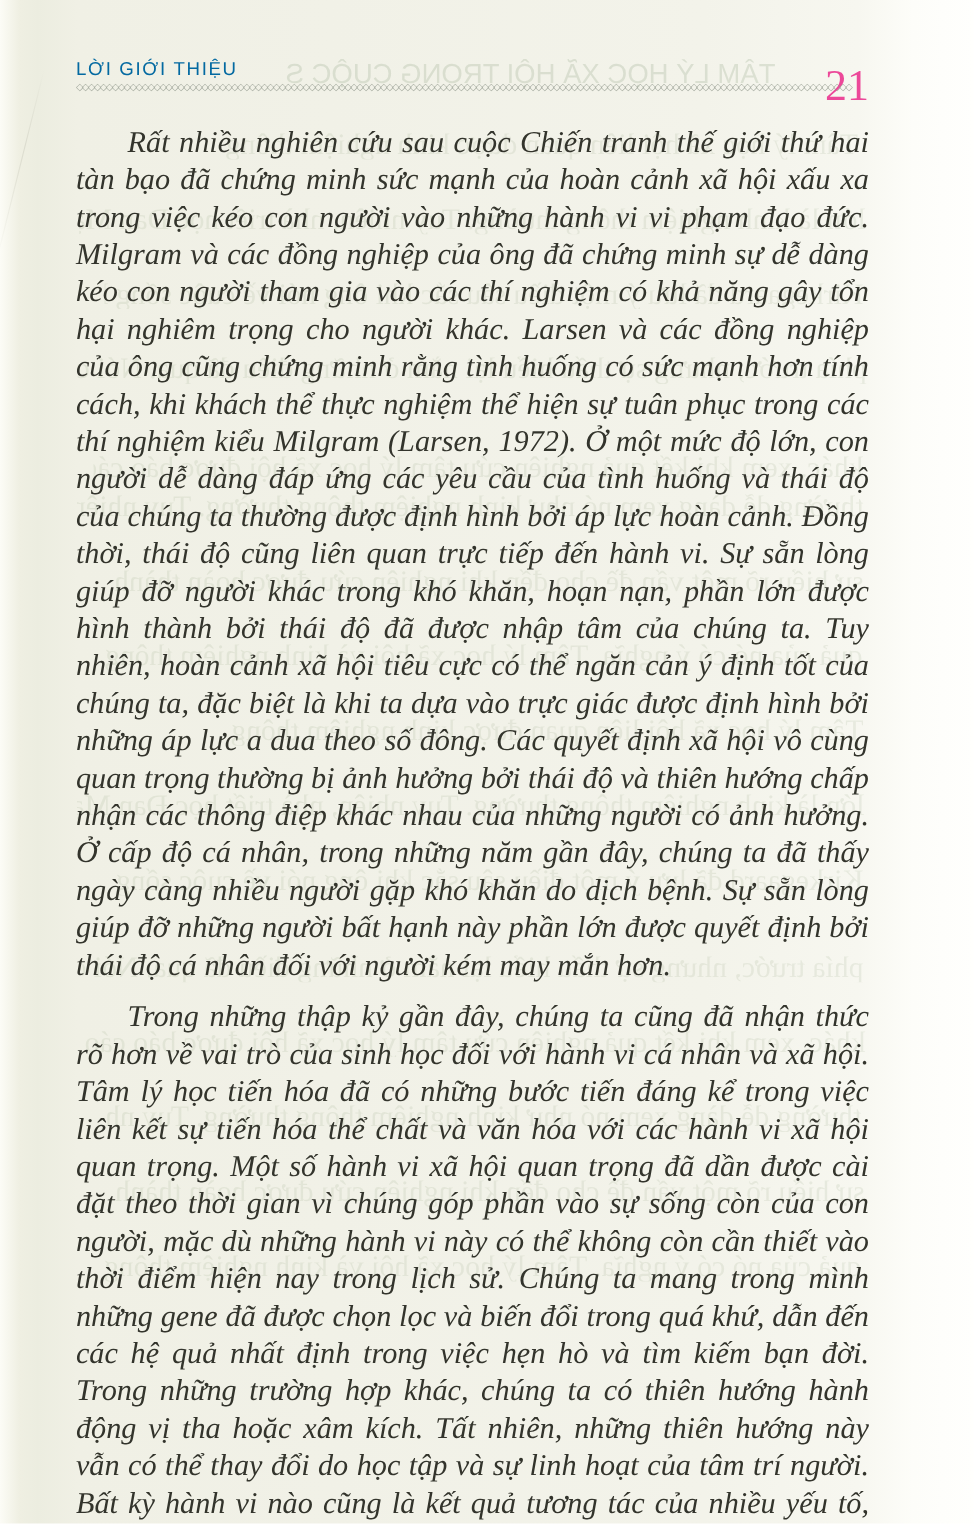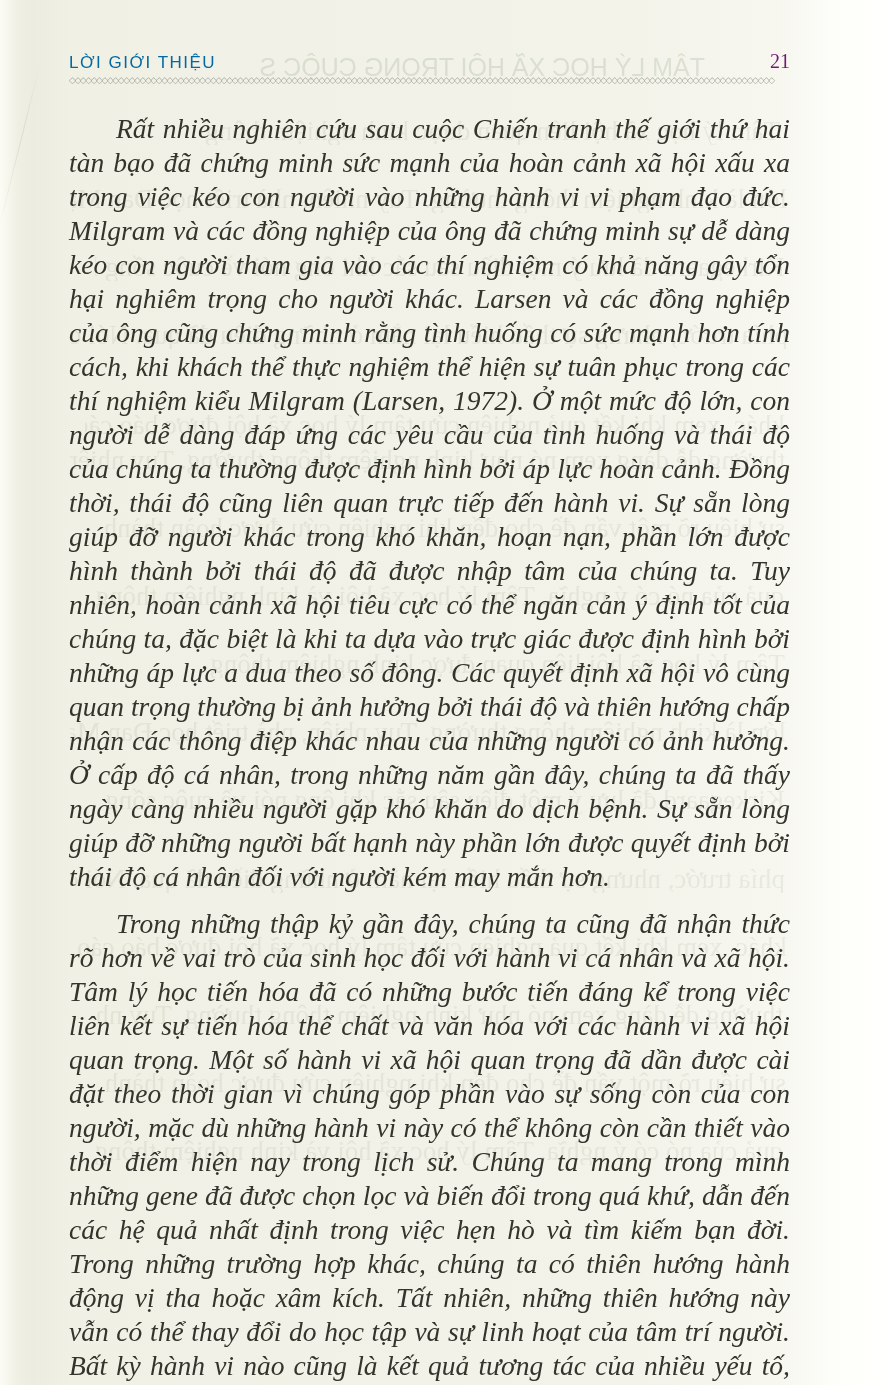--- a/index.html
+++ b/index.html
@@ -14,22 +14,22 @@
   .page{position:absolute;inset:0;}
 
   
   .header-title{
     position:absolute;left:69px;top:50px;
     font-family:"Liberation Sans","DejaVu Sans",sans-serif;
     font-size:17px;line-height:26px;color:#0369a1;letter-spacing:1.5px;
     white-space:nowrap;
   }
   .page-number{
-    position:absolute;right:95px;top:46px;
-    font-size:20px;line-height:31px;color:#701a75;
+    position:absolute;right:95px;top:62px;
+    font-size:40px;line-height:31px;color:#ec4899;
   }
   
   .header-ghost{
     position:absolute;left:185px;top:53px;width:520px;
     font-family:"Liberation Sans","DejaVu Sans",sans-serif;
     font-size:25px;color:#9dae92;opacity:.28;filter:blur(.6px);
     transform:scaleX(-1);white-space:nowrap;overflow:hidden;
   }
   
   .header-rule{

